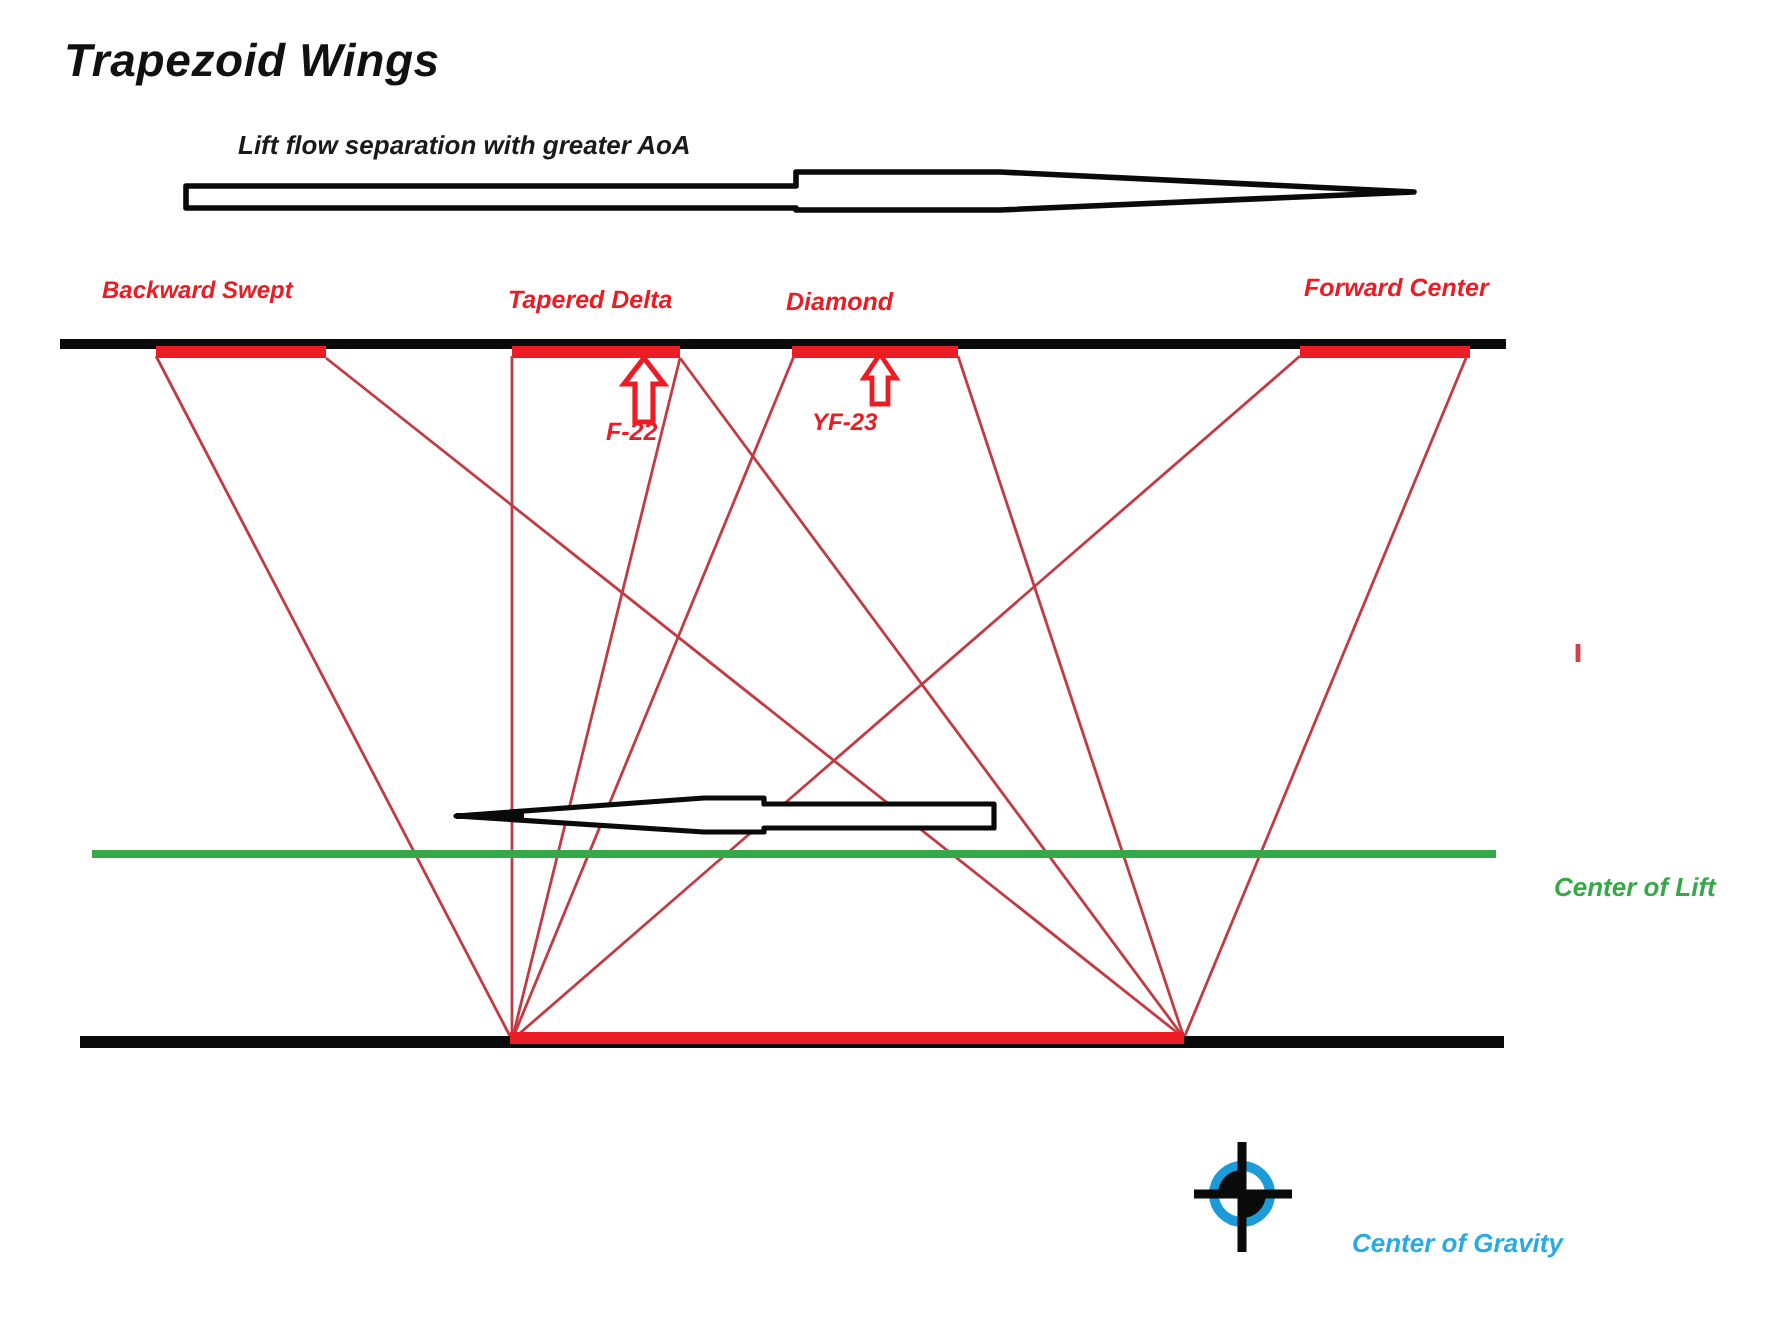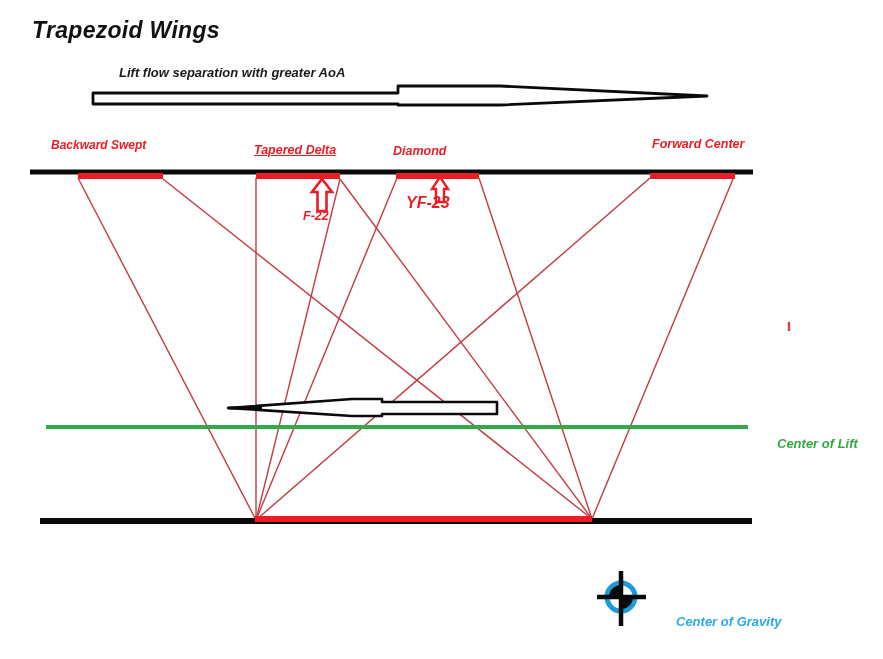--- a/index.html
+++ b/index.html
@@ -6,25 +6,25 @@
   body{width:883px;height:659px;position:relative;overflow:hidden;
        font-family:"Liberation Sans", sans-serif;}
   .stage{position:absolute;inset:0;width:883px;height:469px;}
   svg{position:absolute;left:0;top:0;}
   .lbl{position:absolute;font-weight:bold;font-style:italic;white-space:nowrap;}
   .title{left:32px;top:17px;font-size:23px;color:#111;letter-spacing:.3px;}
   .flow-label{left:119px;top:65px;font-size:13px;color:#1a1a1a;}
   .col-label{left:604px;top:398px;font-size:13.5px;color:#1a1a1a;}
   .red{color:#ec1c24;}
   .wing-bs{left:51px;top:138px;font-size:12px;}
-  .wing-td{left:254px;top:143px;font-size:12.5px;text-decoration:underline;}
+  .wing-td{left:254px;top:143px;font-size:12.5px;}
   .wing-d{left:393px;top:144px;font-size:12.5px;}
   .wing-fs{left:652px;top:137px;font-size:12.5px;}
   .ac-f22{left:303px;top:209px;font-size:12.5px;}
-  .ac-yf23{left:406px;top:194px;font-size:16px;}
+  .ac-yf23{left:406px;top:204px;font-size:12px;}
   .lift-label{left:777px;top:436px;font-size:13px;color:#35a948;}
   .grav-label{left:676px;top:614px;font-size:13px;color:#29abe2;}
 </style>
 </head>
 <body>
 
 <div class="stage">
 
   <svg width="883" height="659" viewBox="0 0 883 659">
 

